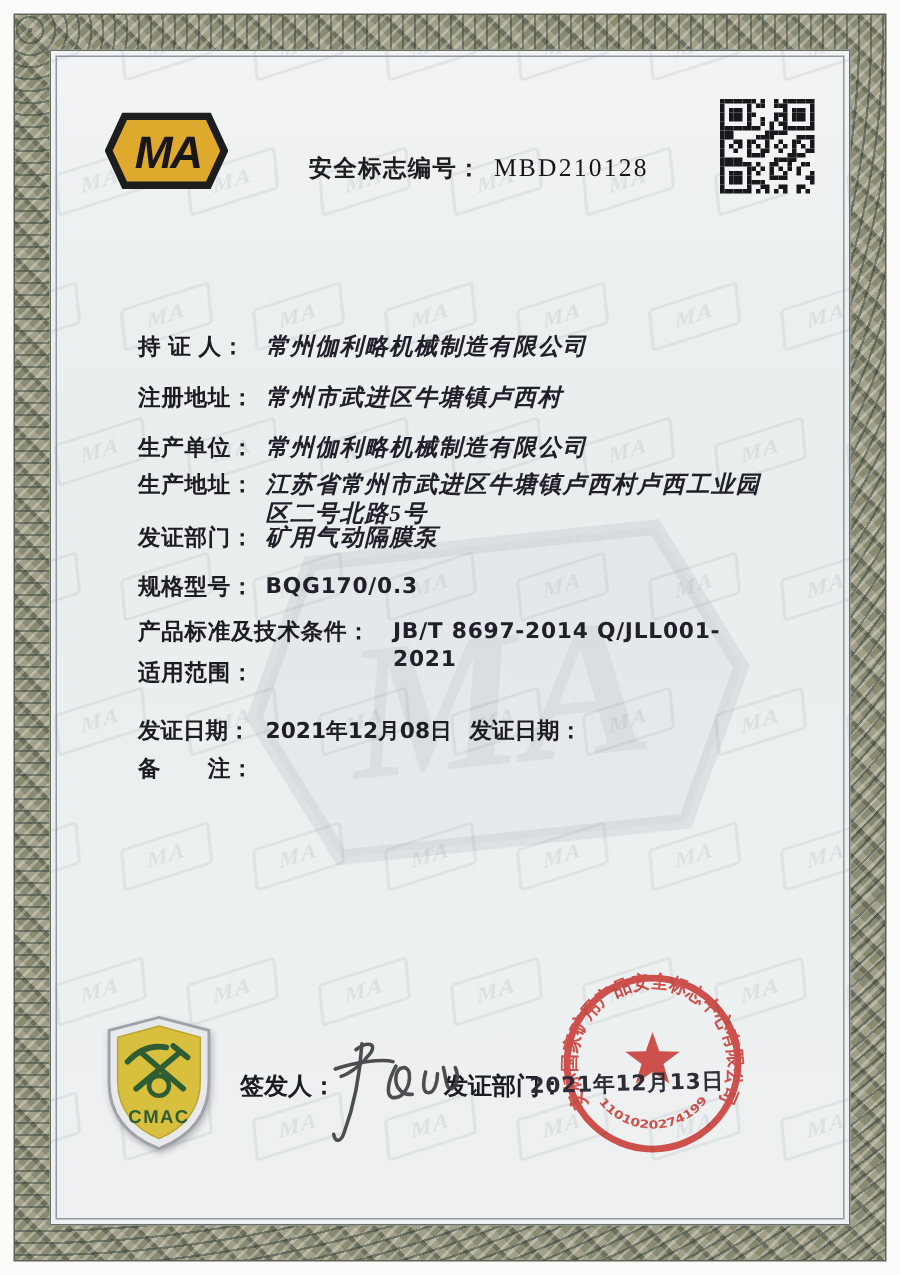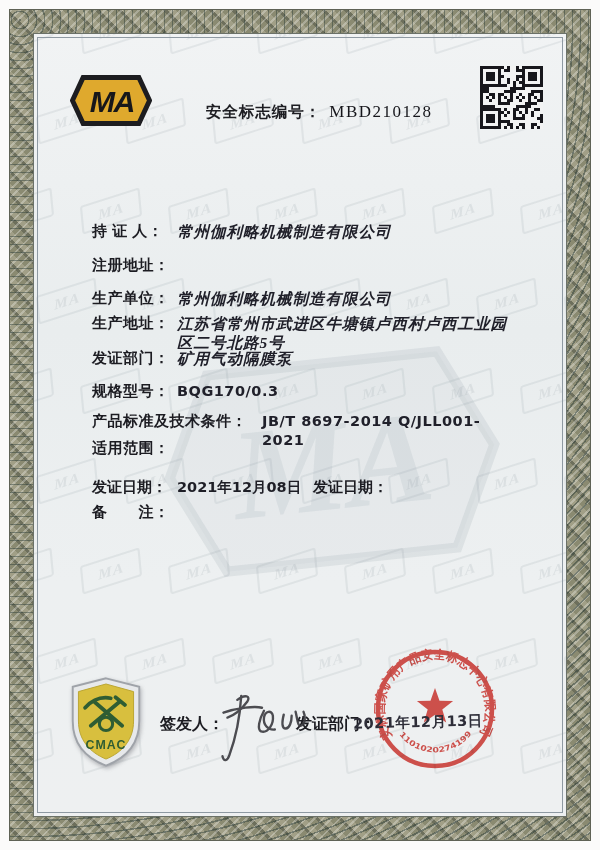--- a/index.html
+++ b/index.html
@@ -377,20 +377,21 @@
       <div class="qr-cell" style="left: 57px; top: 60px;"></div>
     </div>
 
 
   <div class="row" style="top:222px">
     <span class="flabel">持 证 人：</span>
     <span class="fvalue">常州伽利略机械制造有限公司</span>
   </div>
   <div class="row" style="top:256px">
     <span class="flabel">注册地址：</span>
+    <span class="fvalue">常州市武进区牛塘镇卢西村</span>
   </div>
   <div class="row" style="top:289px">
     <span class="flabel">生产单位：</span>
     <span class="fvalue">常州伽利略机械制造有限公司</span>
   </div>
   <div class="row" style="top:314px">
     <span class="flabel">生产地址：</span>
     <span class="fvalue">江苏省常州市武进区牛塘镇卢西村卢西工业园区二号北路5号</span>
   </div>
   <div class="row" style="top:349px">

